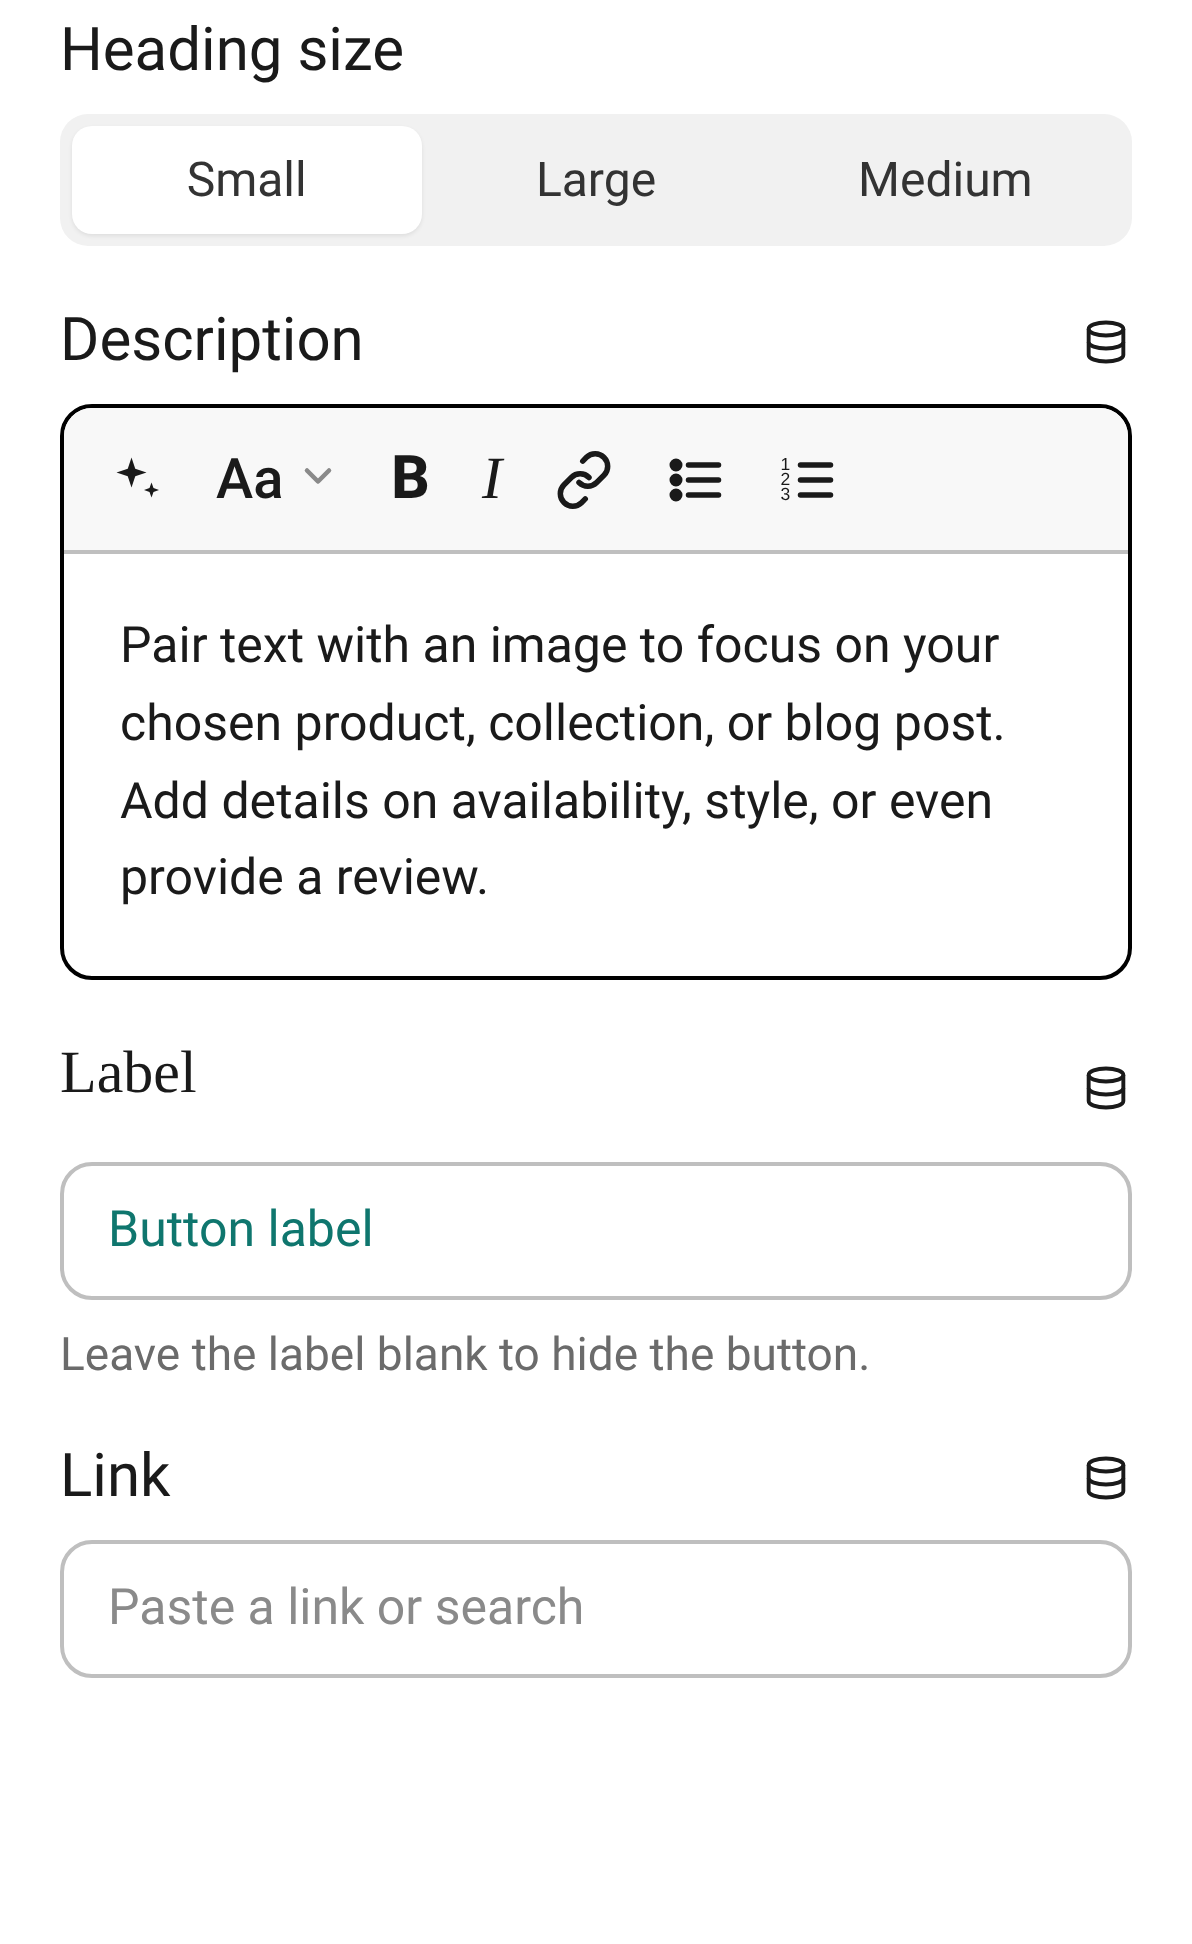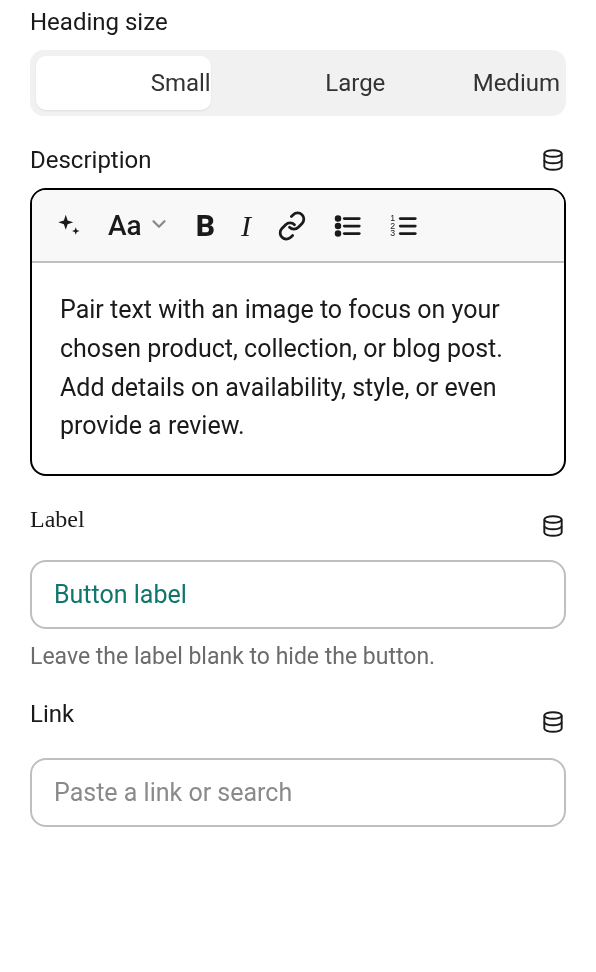--- a/index.html
+++ b/index.html
@@ -10,21 +10,21 @@
       padding: 0;
       width: 596px;
     }
     .container {
       padding: 8px 30px 30px 30px;
     }
     .section {
       margin-bottom: 30px;
     }
     .section-label {
-      font-size: 24px;
+      font-size: 30px;
       color: #1a1a1a;
       margin-bottom: 14px;
       font-weight: 400;
     }
     .section-header {
       display: flex;
       justify-content: space-between;
       align-items: center;
       margin-bottom: 14px;
       text-align: center;
@@ -43,21 +43,21 @@
     
     .segmented {
       display: flex;
       background: #f1f1f1;
       border-radius: 14px;
       padding: 6px;
       width: 100%;
     }
     .segmented-item {
       flex: 1;
-      text-align: right;
+      text-align: center;
       padding: 13px 0;
       font-size: 24px;
       color: #333;
       cursor: pointer;
       border-radius: 10px;
       user-select: none;
     }
     .segmented-item.active {
       background: #ffffff;
       box-shadow: 0 1px 2px rgba(0,0,0,0.08);
@@ -226,21 +226,21 @@
           <path d="M4 12v6c0 1.66 3.58 3 8 3s8-1.34 8-3v-6"></path>
         </svg>
       </div>
     </div>
     <input type="text" class="text-input" value="Button label" style="">
     <div class="help-text">Leave the label blank to hide the button.</div>
   </div>
 
   <div class="section" style="margin-bottom:0;">
     <div class="section-header">
-      <div class="section-label" style="margin-bottom:16px;">Link</div>
+      <div class="section-label" style="margin-bottom:0;">Link</div>
       <div class="db-icon">
         <svg viewBox="0 0 24 24" fill="none" stroke="currentColor" stroke-width="1.8">
           <ellipse cx="12" cy="6" rx="8" ry="3"></ellipse>
           <path d="M4 6v6c0 1.66 3.58 3 8 3s8-1.34 8-3V6"></path>
           <path d="M4 12v6c0 1.66 3.58 3 8 3s8-1.34 8-3v-6"></path>
         </svg>
       </div>
     </div>
     <input type="text" class="text-input" placeholder="Paste a link or search" style="">
   </div>

